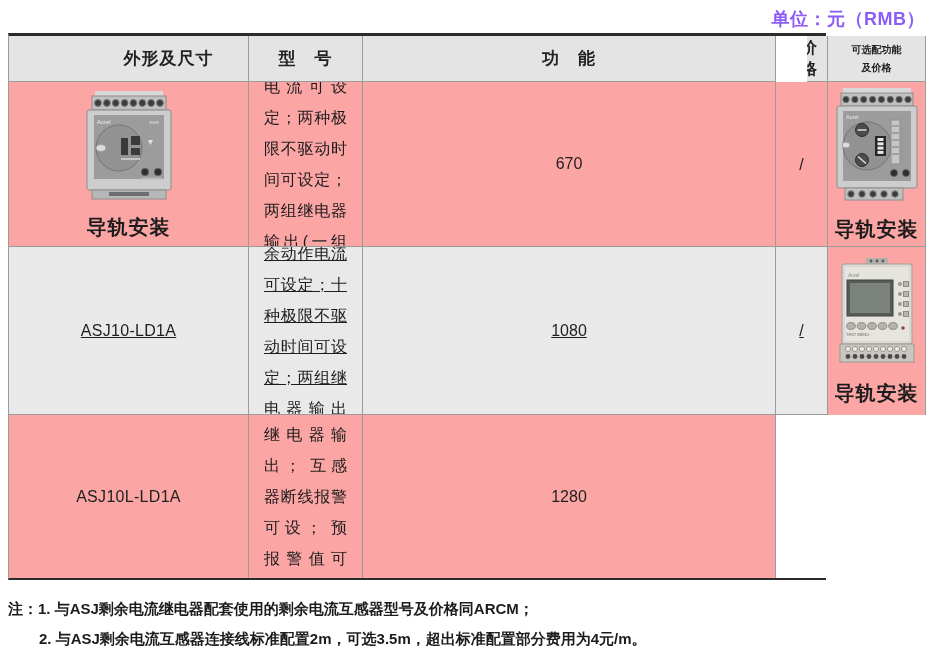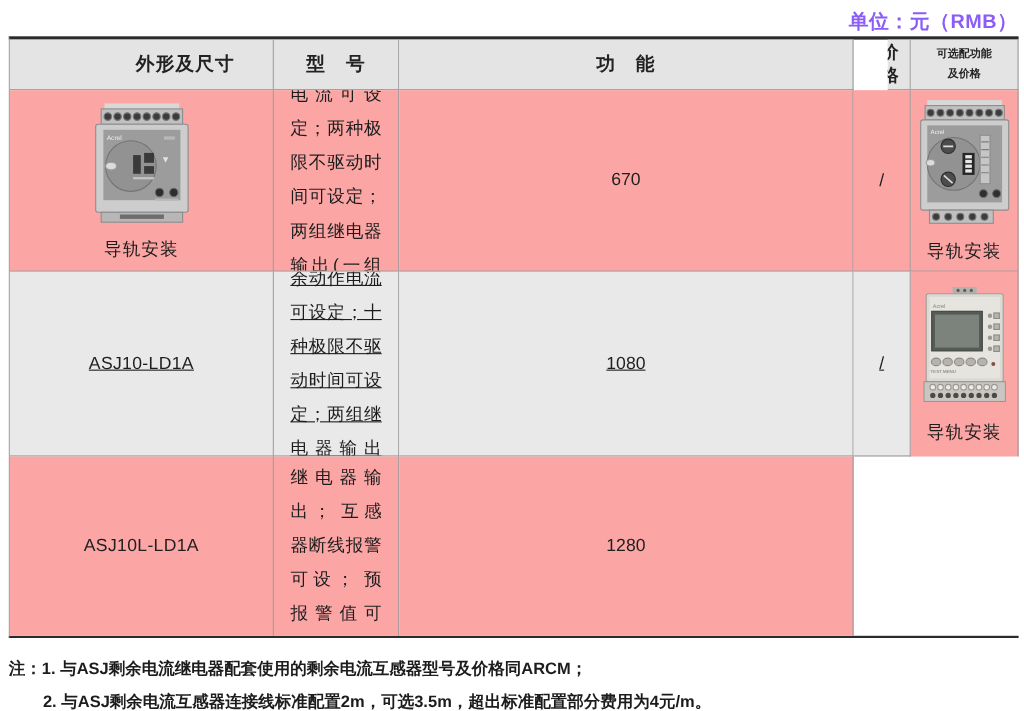--- a/index.html
+++ b/index.html
@@ -17,21 +17,21 @@
     top: 7px; right: 6px;
     font-size: 18px;
     font-weight: 700;
     color: #8b5cf6;
     letter-spacing: 0.5px;
   }
 
   .spec-table {
     position: absolute;
     left: 8px; top: 33px;
-    width: 918px;
+    width: 818px;
     display: grid;
     grid-template-columns: 240px 114px 413px 52px 98px;
     grid-template-rows: 46px 165px 168px 163px;
     border-top: 3px solid #2b2b2b;
     border-bottom: 2px solid #2b2b2b;
     border-left: 1px solid #9b9b9b;
   }
 
   .c {
     border-right: 1px solid #9b9b9b;
@@ -54,22 +54,22 @@
   }
   .head-appearance { padding-left: 80px; }
   .head-price { font-size: 16px; letter-spacing: 0; margin-left: 31px; }
   .head-optional { font-size: 10px; line-height: 18px; letter-spacing: 0; }
   .head-optional span { display: block; text-align: center; }
 
   .hl { background: #e9e9e9; text-decoration: underline; }
 
   .photo-cell { row-gap: 12px; }
   .caption {
-    font-size: 16px;
-    font-weight: 400;
+    font-size: 20px;
+    font-weight: 700;
     color: #1c1c1c;
     letter-spacing: 1px;
     text-align: right;
   }
 
   .model-cell { font-size: 16px; letter-spacing: 0.3px; }
 
   .func-cell {
     align-items: stretch;
     justify-content: center;

